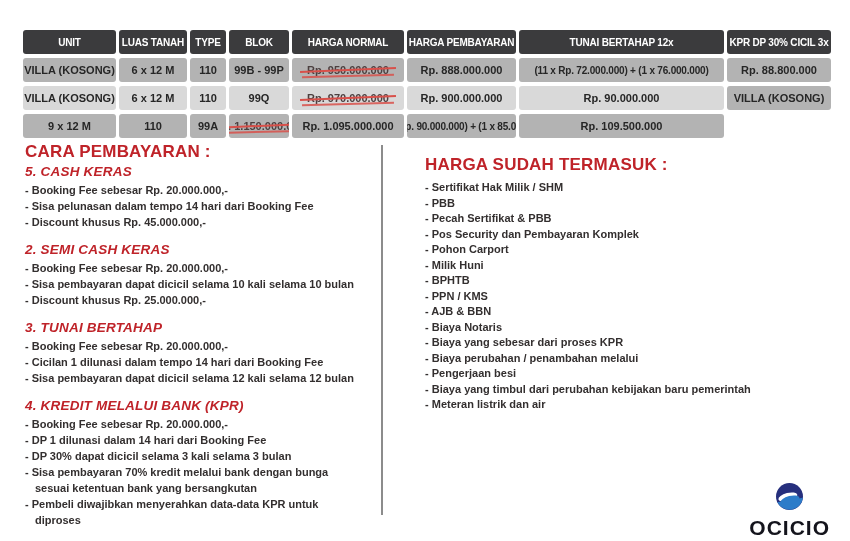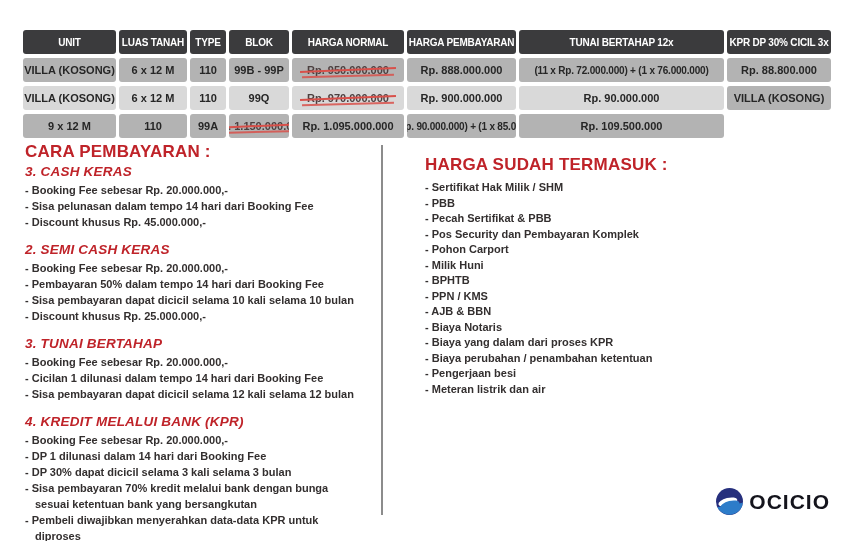--- a/index.html
+++ b/index.html
@@ -62,22 +62,22 @@
   .right-col .red-title { margin-bottom:5px; }
   .right-col .block2 { margin-top:17px; }
 
   .divider {
     position:absolute; left:381px; top:145px;
     width:2px; height:370px; background:#8c8c8c;
   }
 
   
   .logo {
-    position:absolute; right:20px; bottom:26px;
-    display:flex; align-items:center; gap:6px;
+    position:absolute; right:20px; bottom:1px;
+    display:flex; align-items:center; gap:6px;flex-direction:column;
   }
   .logo-icon { width:27px; height:27px; }
   .logo-text {
     font-size:21px; font-weight:bold; letter-spacing:1px; color:#14141c;
   }
 </style>
 </head>
 <body>
 
 <div class="price-table">
@@ -120,31 +120,30 @@
       <span class="struck">Rp. 1.150.000.000</span>
     </div>
   <div class="cell row-a">Rp. 1.095.000.000</div>
   <div class="cell row-a tunai-cell">(11 x Rp. 90.000.000) + (1 x 85.000.000)</div>
   <div class="cell row-a">Rp. 109.500.000</div>
 </div>
 
 <div class="left-col">
   <div class="red-title">CARA PEMBAYARAN :</div>
 
-  <div class="red-heading first">3. CASH KERAS</div>
+  <div class="red-heading first">5. CASH KERAS</div>
   <ul class="items">
     <li class="item">- Booking Fee sebesar Rp. 20.000.000,-</li>
     <li class="item">- Sisa pelunasan dalam tempo 14 hari dari Booking Fee</li>
     <li class="item">- Discount khusus Rp. 45.000.000,-</li>
   </ul>
 
   <div class="red-heading">2. SEMI CASH KERAS</div>
   <ul class="items">
     <li class="item">- Booking Fee sebesar Rp. 20.000.000,-</li>
-    <li class="item">- Pembayaran 50% dalam tempo 14 hari dari Booking Fee</li>
     <li class="item">- Sisa pembayaran dapat dicicil selama 10 kali selama 10 bulan</li>
     <li class="item">- Discount khusus Rp. 25.000.000,-</li>
   </ul>
 
   <div class="red-heading">3. TUNAI BERTAHAP</div>
   <ul class="items">
     <li class="item">- Booking Fee sebesar Rp. 20.000.000,-</li>
     <li class="item">- Cicilan 1 dilunasi dalam tempo 14 hari dari Booking Fee</li>
     <li class="item">- Sisa pembayaran dapat dicicil selama 12 kali selama 12 bulan</li>
   </ul>
@@ -170,23 +169,24 @@
     <li class="item">- Pos Security dan Pembayaran Komplek</li>
     <li class="item">- Pohon Carport</li>
   </ul>
 
   <ul class="items">
     <li class="item">- Milik Huni</li>
     <li class="item">- BPHTB</li>
     <li class="item">- PPN / KMS</li>
     <li class="item">- AJB &amp; BBN</li>
     <li class="item">- Biaya Notaris</li>
-    <li class="item">- Biaya yang dalam dari proses KPR</li>
-    <li class="item">- Biaya perubahan / penambahan ketentuan</li>
+    <li class="item">- Biaya yang sebesar dari proses KPR</li>
+    <li class="item">- Biaya perubahan / penambahan melalui</li>
     <li class="item">- Pengerjaan besi</li>
+    <li class="item">- Biaya yang timbul dari perubahan kebijakan baru pemerintah</li>
     <li class="item">- Meteran listrik dan air</li>
   </ul>
 </div>
 
 <div class="logo">
   <svg class="logo-icon" viewBox="0 0 100 100" xmlns="http://www.w3.org/2000/svg">
     <circle cx="50" cy="50" r="50" fill="#262f7d"></circle>
     <path d="M 2 63 A 50 50 0 0 0 98 63 L 2 63 Z" fill="#2d7cc9" transform="rotate(-10 50 50)"></path>
     <ellipse cx="44" cy="52" rx="36" ry="15" fill="#ffffff" transform="rotate(-14 44 52)"></ellipse>
     <ellipse cx="52" cy="63" rx="36" ry="15" fill="#2d7cc9" transform="rotate(-14 52 63)"></ellipse>

